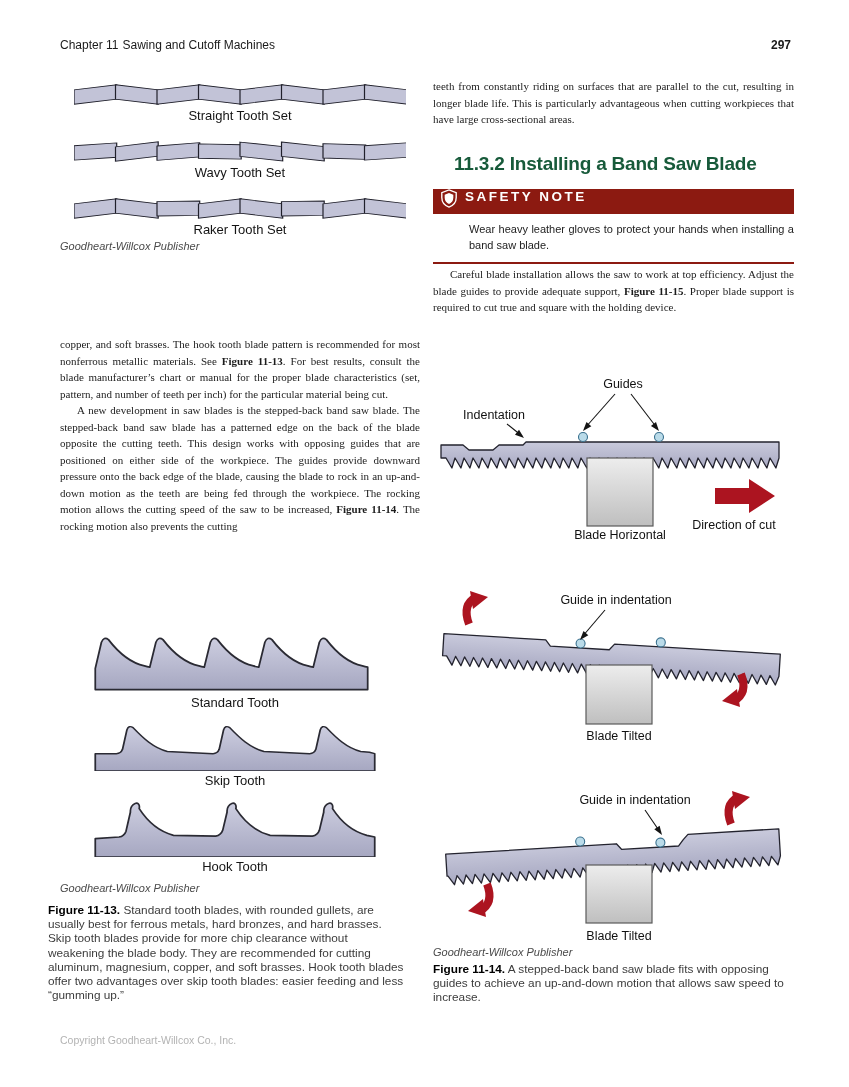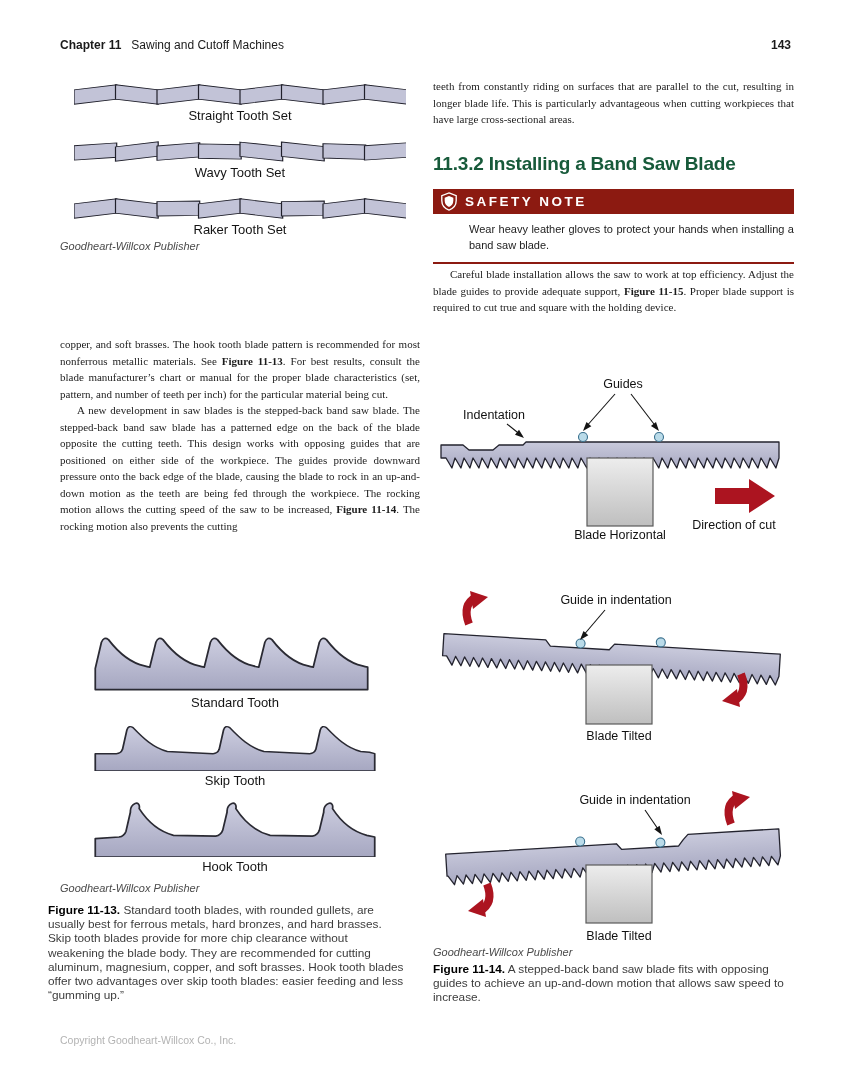--- a/index.html
+++ b/index.html
@@ -5,39 +5,39 @@
   :root{
     --green:#175a3a; --maroon:#8c1a11; --red:#ac1420;
     --ink:#1c1c1c; --cap:#3c3c3c;
   }
   html,body{margin:0;padding:0;background:#fff;}
   .page{position:relative;width:849px;height:1087px;background:#fff;overflow:hidden;
         font-family:"Liberation Sans",sans-serif;}
   
   .page-header{position:absolute;top:38px;left:60px;width:731px;display:flex;
         align-items:baseline;font-size:12px;color:#1a1a1a;}
-  .chap{font-weight:bold;margin-right:10px;}
+  .chap{font-weight:normal;margin-right:4px;}
   .pageno{margin-left:auto;font-weight:bold;}
   
   .serif{font-family:"Liberation Serif",serif;font-size:11px;line-height:16.5px;
         color:var(--ink);text-align:justify;}
   .serif p{margin:0;}
   .indent{text-indent:17px;}
   b.figref{font-weight:bold;}
   
   .caption{font-size:11.8px;line-height:14.2px;color:var(--cap);}
   .cap-label{font-weight:bold;color:#000;}
   .credit{font-style:italic;font-size:11px;color:#4a4a4a;text-align:left;}
   
   .figlab{font-size:13px;color:#141414;text-align:center;margin:2px 0 16px 0;line-height:16px;}
   .figlab13{margin:2px 0 8px 0;}
   
   .h2{font-size:19px;font-weight:bold;color:var(--green);letter-spacing:-0.2px;}
   
-  .safety-bar{height:25px;background:var(--maroon);display:flex;align-items:center;
+  .safety-bar{height:25px;background:var(--maroon);display:flex;
         padding-left:7px;box-sizing:border-box;}
   .safety-title{color:#fff;font-weight:bold;font-size:13.5px;letter-spacing:2.5px;margin-left:7px;}
   .safety-body{margin:7px 0 0 36px;font-size:11px;line-height:16px;color:#222;text-align:justify;}
   .safety-rule{border-bottom:2px solid var(--maroon);margin-top:9px;}
   .footer{position:absolute;top:1034px;left:60px;font-size:10.5px;color:#b3b3b3;}
   .abs{position:absolute;}
   svg{display:block;}
   svg text.dlab{font-family:"Liberation Sans",sans-serif;font-size:12.5px;fill:#111;}
   .lead{stroke:#141414;stroke-width:1.1;}
   .ah{fill:#141414;}
@@ -49,21 +49,21 @@
   .block{stroke:#5a5a5a;stroke-width:1.2;}
 </style>
 </head>
 <body>
 
 <div class="page">
 
   <div class="page-header">
     <span class="chap">Chapter 11</span>
     <span class="chap-title">Sawing and Cutoff Machines</span>
-    <span class="pageno">143</span>
+    <span class="pageno">297</span>
   </div>
 
   <div class="abs" style="top:83px;left:74px;width:332px;">
     <svg class="toothset" width="332" height="23" viewBox="0 0 332 32" preserveAspectRatio="none">
         <rect x="2" y="14.5" width="328" height="2.6" fill="#14141c"></rect>
         <polygon points="0,9.5 42.7,2.5 42.7,22.5 0,29.5" fill="#c2c3d7" stroke="#20202b" stroke-width="1.2"></polygon>
         <polygon points="41.5,2.5 84.2,9.5 84.2,29.5 41.5,22.5" fill="#c2c3d7" stroke="#20202b" stroke-width="1.2"></polygon>
         <polygon points="83,9.5 125.7,2.5 125.7,22.5 83,29.5" fill="#c2c3d7" stroke="#20202b" stroke-width="1.2"></polygon>
         <polygon points="124.5,2.5 167.2,9.5 167.2,29.5 124.5,22.5" fill="#c2c3d7" stroke="#20202b" stroke-width="1.2"></polygon>
         <polygon points="166,9.5 208.7,2.5 208.7,22.5 166,29.5" fill="#c2c3d7" stroke="#20202b" stroke-width="1.2"></polygon>
@@ -141,21 +141,21 @@
 
   <div class="abs caption" style="top:903px;left:48px;width:356px;">
     <span class="cap-label">Figure 11-13.</span>
     <span>Standard tooth blades, with rounded gullets, are usually best for ferrous metals, hard bronzes, and hard brasses. Skip tooth blades provide for more chip clearance without weakening the blade body. They are recommended for cutting aluminum, magnesium, copper, and soft brasses. Hook tooth blades offer two advantages over skip tooth blades: easier feeding and less “gumming up.”</span>
   </div>
 
   <div class="abs serif" style="top:78px;left:433px;width:361px;">
     <p>teeth from constantly riding on surfaces that are parallel to the cut, resulting in longer blade life. This is particularly advantageous when cutting workpieces that have large cross-sectional areas.</p>
   </div>
 
-  <div class="abs h2" style="top:153px;left:433px;width:361px;">11.3.2 Installing a Band Saw Blade</div>
+  <div class="abs h2" style="top:153px;left:454px;width:361px;">11.3.2 Installing a Band Saw Blade</div>
 
   <div class="abs" style="top:189px;left:433px;width:361px;">
     <div class="safety-bar">
       <svg width="18" height="19" viewBox="0 0 20 21">
         <path d="M10,1 L18,4 V9.5 C18,15.5 14.2,18.6 10,20 C5.8,18.6 2,15.5 2,9.5 V4 Z" fill="none" stroke="#fff" stroke-width="1.5"></path>
         <path d="M10,4.4 L14.8,6.2 V9.8 C14.8,13.4 12.6,15.6 10,16.7 C7.4,15.6 5.2,13.4 5.2,9.8 V6.2 Z" fill="#fff"></path>
       </svg>
       <span class="safety-title">SAFETY NOTE</span>
     </div>
     <div class="safety-body">Wear heavy leather gloves to protect your hands when installing a band saw blade.</div>

